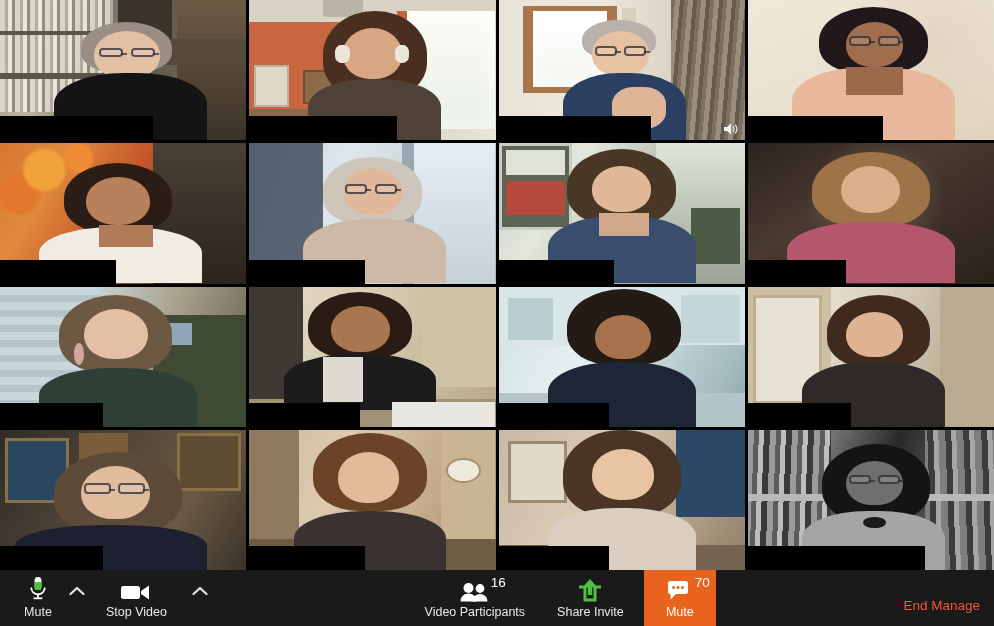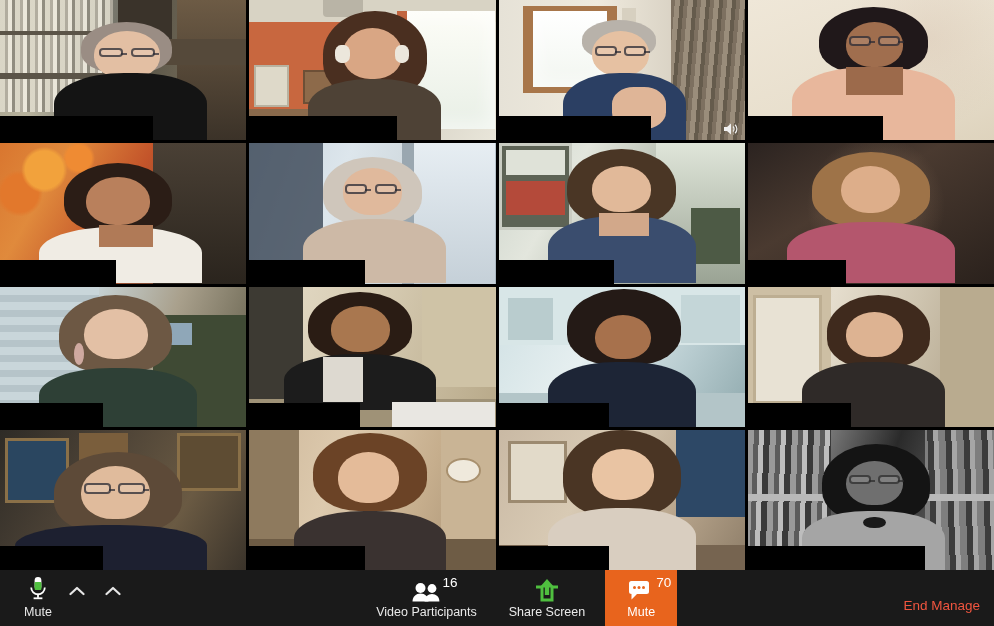--- a/index.html
+++ b/index.html
@@ -456,20 +456,29 @@
       </span>
       <span class="lbl">Mute</span>
     </div>
 
     <div class="caret">
       <svg width="16" height="10" viewBox="0 0 16 10">
         <polyline points="1.5,8 8,2 14.5,8" fill="none" stroke="#e6e6e6" stroke-width="2.2" stroke-linecap="round" stroke-linejoin="round"></polyline>
       </svg>
     </div>
 
+    <div class="tb-btn" style="margin-left:6px">
+      <span class="ico">
+        <svg width="32" height="20" viewBox="0 0 32 20">
+          <rect x="1" y="4" width="19" height="13" rx="2.5" fill="#ffffff"></rect>
+          <polygon points="21,9 29,3.5 29,17.5 21,12" fill="#ffffff"></polygon>
+        </svg>
+      </span>
+      <span class="lbl">Stop Video</span>
+    </div>
 
     <div class="caret" style="margin-left:10px">
       <svg width="16" height="10" viewBox="0 0 16 10">
         <polyline points="1.5,8 8,2 14.5,8" fill="none" stroke="#e6e6e6" stroke-width="2.2" stroke-linecap="round" stroke-linejoin="round"></polyline>
       </svg>
     </div>
 
     <div class="tb-spacer"></div>
 
 
@@ -487,21 +496,21 @@
     </div>
 
     <div class="tb-btn" style="margin-left:12px">
       <span class="ico">
         <svg width="26" height="24" viewBox="0 0 26 24">
           <path d="M2 9h6v13h10V9h6" fill="none" stroke="#4fbf3f" stroke-width="3"></path>
           <polygon points="13,1 20.5,9.5 5.5,9.5" fill="#4fbf3f"></polygon>
           <rect x="10.8" y="8" width="4.4" height="9" fill="#4fbf3f"></rect>
         </svg>
       </span>
-      <span class="lbl">Share Screen</span>
+      <span class="lbl">Share Invite</span>
     </div>
 
     <div class="tb-btn chat" style="margin-left:10px;padding-left:22px;padding-right:22px">
       <span class="ico" style="position:relative">
         <svg width="28" height="22" viewBox="0 0 28 22">
           <path d="M2 3.5A2.5 2.5 0 0 1 4.5 1h15A2.5 2.5 0 0 1 22 3.5v8A2.5 2.5 0 0 1 19.5 14H10l-5.5 5.5V14H4.5A2.5 2.5 0 0 1 2 11.5z" fill="#ffffff"></path>
           <circle cx="7.5" cy="7.6" r="1.5" fill="#e8641d"></circle>
           <circle cx="12" cy="7.6" r="1.5" fill="#e8641d"></circle>
           <circle cx="16.5" cy="7.6" r="1.5" fill="#e8641d"></circle>
         </svg>

